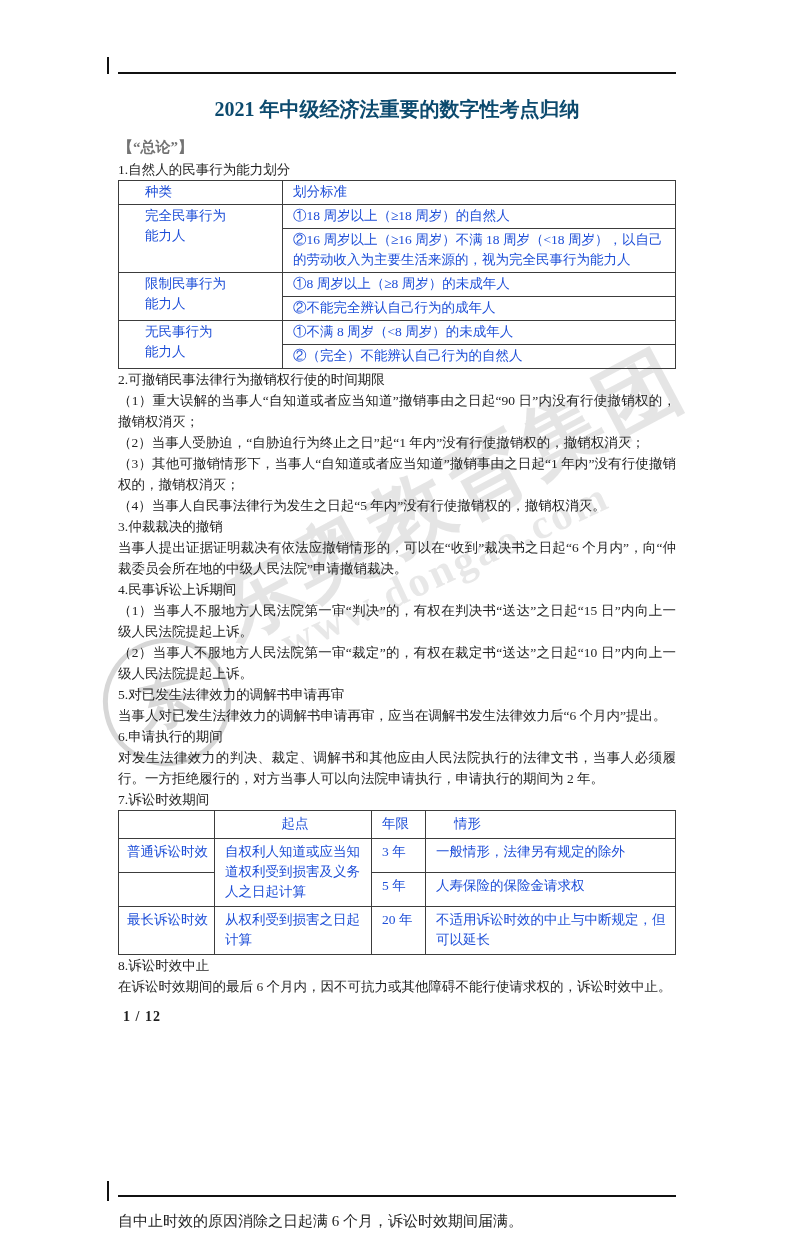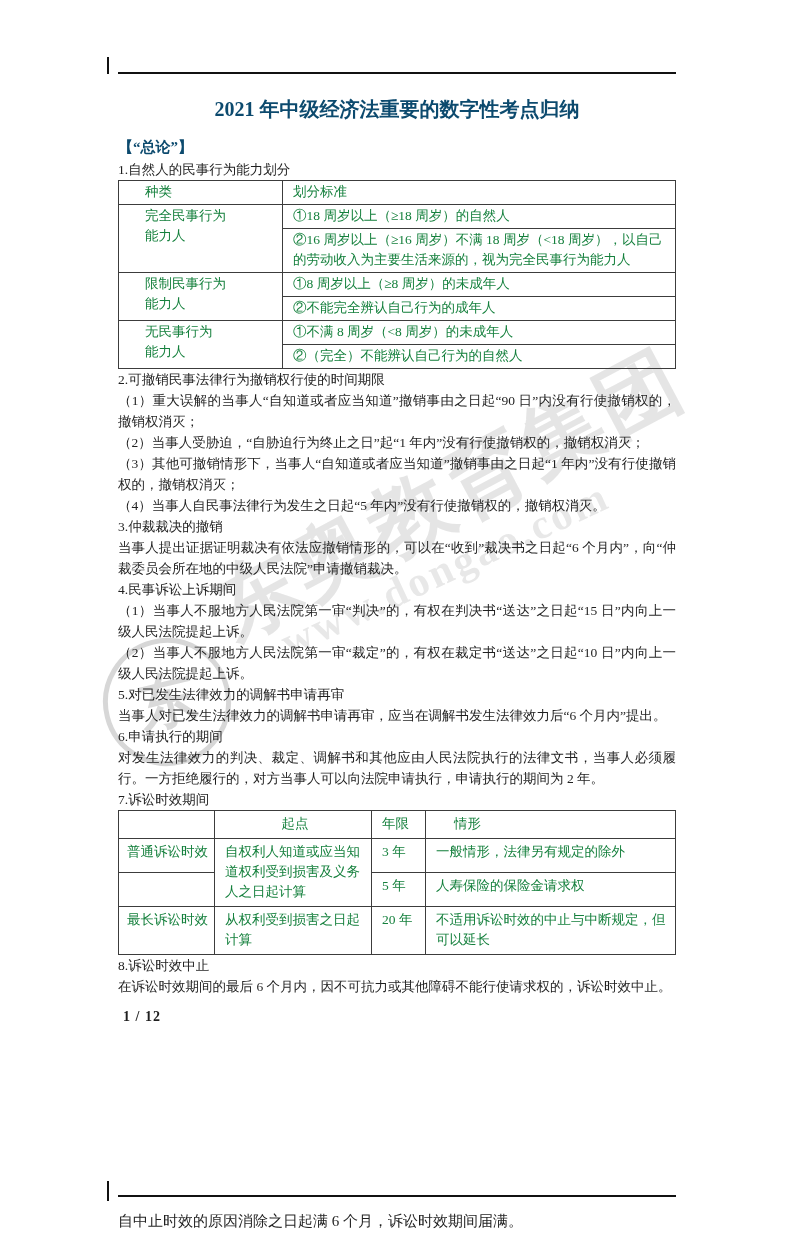--- a/index.html
+++ b/index.html
@@ -34,26 +34,26 @@
   }
   
   .doc{
     position:absolute;left:118px;top:96px;width:558px;z-index:1;
     font-size:13.5px;line-height:21px;text-align:justify;
   }
   .title{
     text-align:center;font-size:20px;font-weight:bold;line-height:26px;
     margin:0 0 14px 0;color:#0c4a6e;
   }
-  .chapter{font-size:15px;font-weight:bold;line-height:23px;color:#0c4a6e;}
+  .chapter{font-size:15px;font-weight:bold;line-height:23px;color:#737373;}
   .sec-head{line-height:21px;}
   p{margin:0;}
   table{
     border-collapse:collapse;width:558px;table-layout:fixed;
-    font-size:13.5px;line-height:20px;color:#15803d;background:transparent;
+    font-size:13.5px;line-height:20px;color:#1d4ed8;background:transparent;
   }
   th,td{
     border:1px solid #3c3c3c;padding:1px 6px 2px 10px;
     vertical-align:top;text-align:left;font-weight:normal;
   }
   
   .t1-col0{width:164px;}
   .t1 th.c0,.t1 td.c0{padding-left:26px;}
   .t1 th.c1{padding-left:10px;}
   

